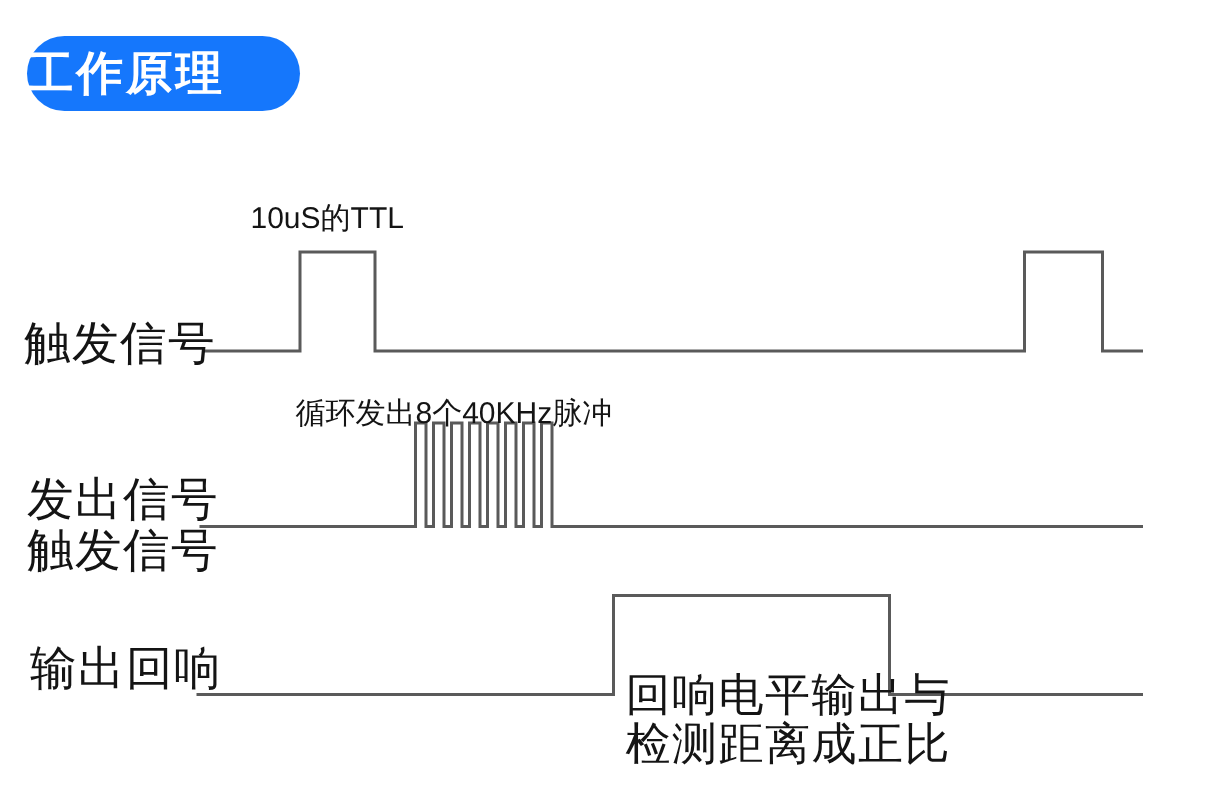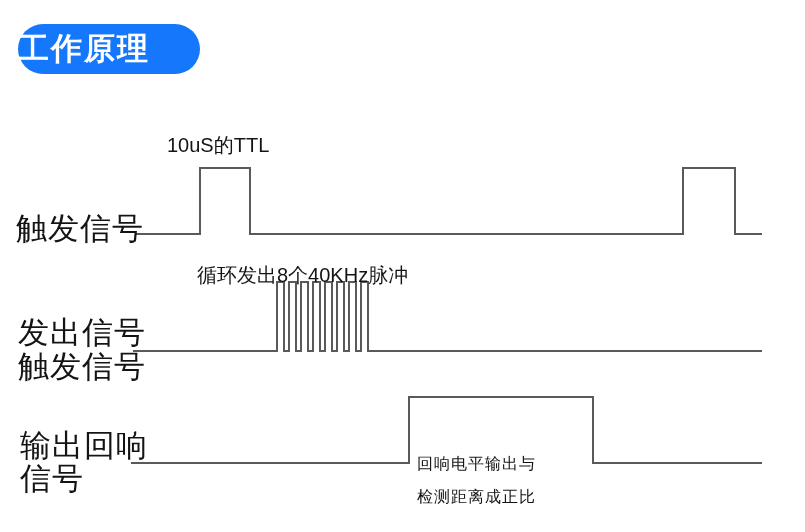--- a/index.html
+++ b/index.html
@@ -20,21 +20,21 @@
   }
   svg.waves{position:absolute;left:0;top:0;}
   svg.waves polyline{fill:none;stroke:var(--stroke,#5a5a5a);stroke-width:2;}
   .lbl{position:absolute;font-size:31px;letter-spacing:1px;line-height:34px;white-space:nowrap;}
   .sig1-label{left:16px;top:212px;}
   .sig2-label{left:18px;top:316px;}
   .sig3-label{left:20px;top:429px;line-height:33px;}
   .ann{position:absolute;font-size:20px;white-space:nowrap;}
   .ann1{left:167px;top:132px;}
   .ann2{left:197px;top:246px;margin-top:16px;}
-  .ann3{left:417px;top:447px;font-size:16px;line-height:33px;letter-spacing:1px;}
+  .ann3{left:417px;top:447px;font-size:30px;line-height:33px;letter-spacing:1px;}
 </style>
 </head>
 <body>
 
 <div id="stage">
 
   <div class="badge">
     <span>工作原理</span>
   </div>
 
@@ -48,21 +48,20 @@
     <div>触发信号</div>
   </div>
 
   <div class="lbl sig2-label">
     <div>发出信号</div>
     <div>触发信号</div>
   </div>
 
   <div class="lbl sig3-label">
     <div>输出回响</div>
-    <div>信号</div>
   </div>
 
   <div class="ann ann1">10uS的TTL</div>
 
   <div class="ann ann2">循环发出8个40KHz脉冲</div>
 
   <div class="ann ann3">
     <div>回响电平输出与</div>
     <div>检测距离成正比</div>
   </div>

